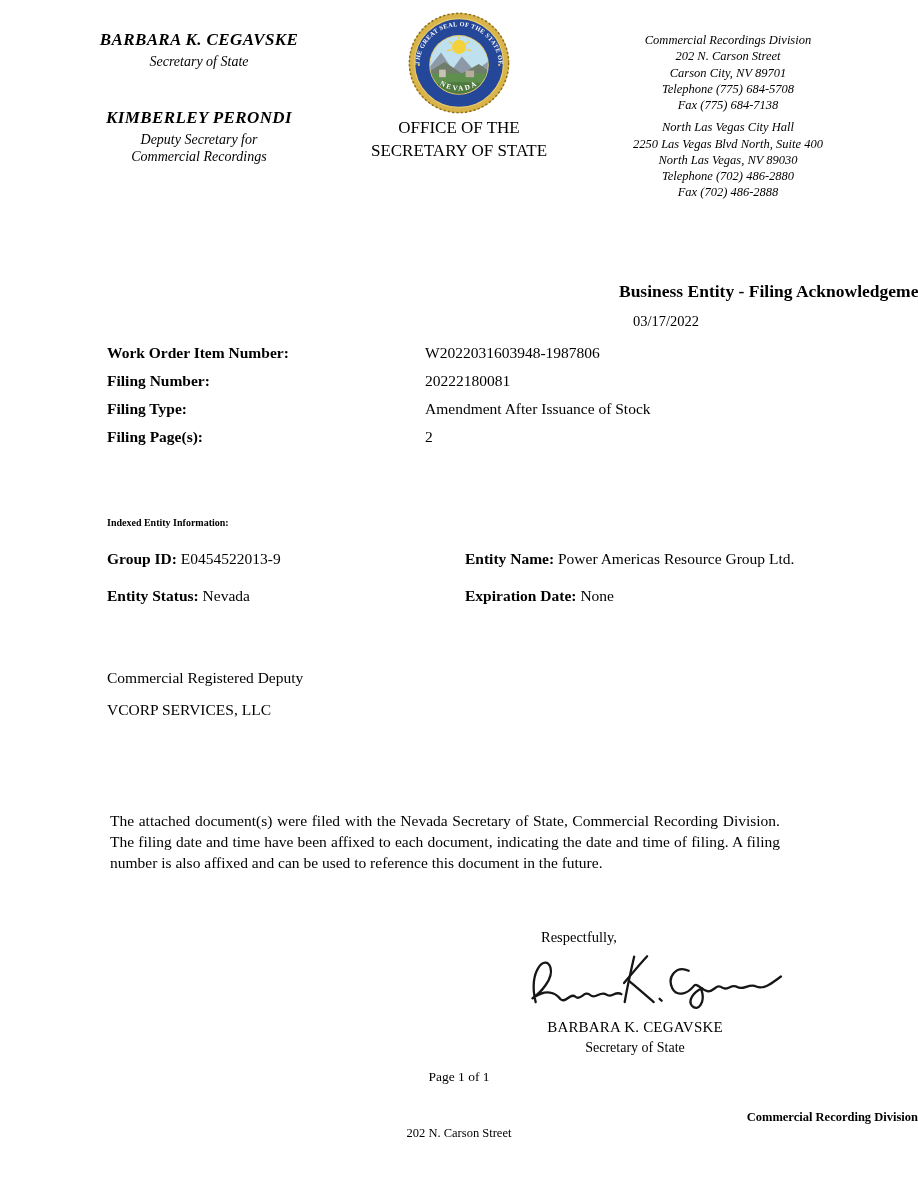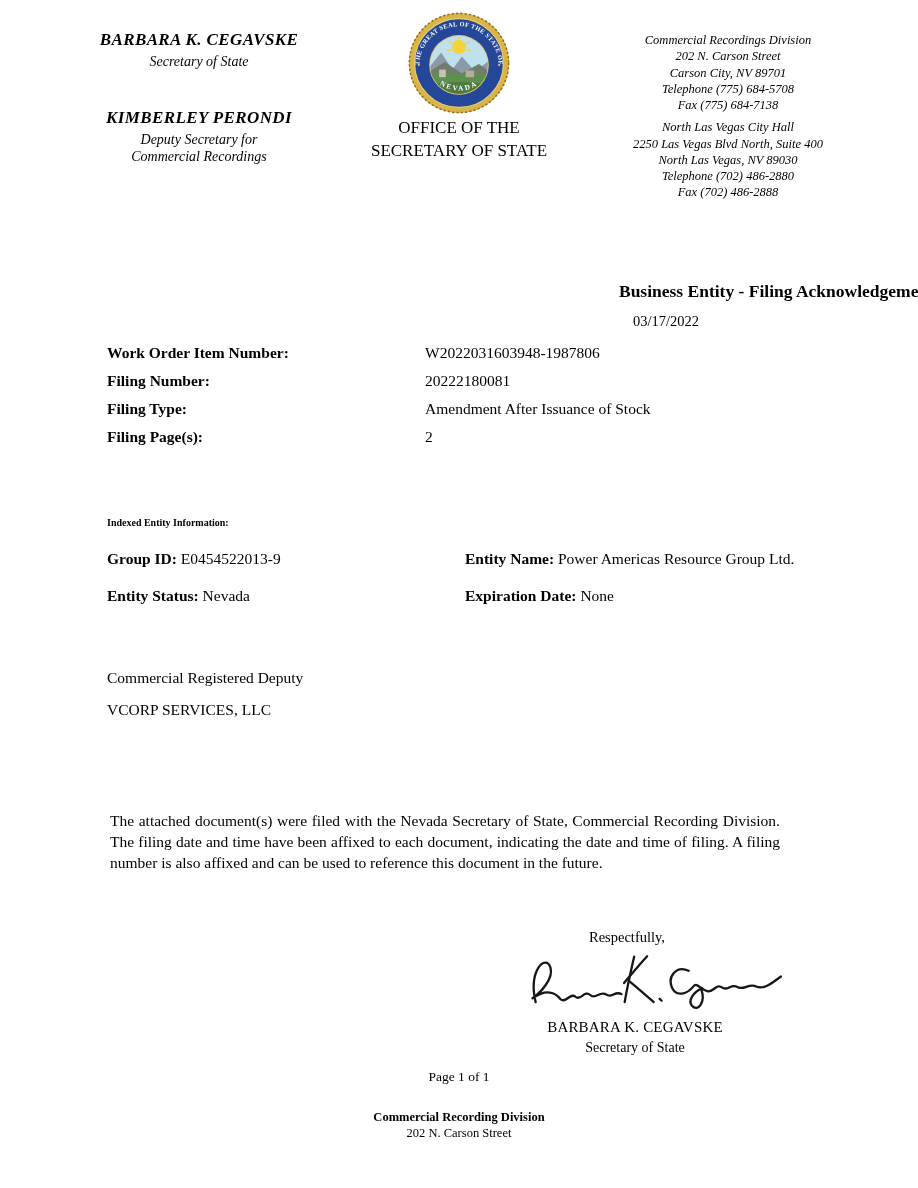--- a/index.html
+++ b/index.html
@@ -44,30 +44,30 @@
   .entity-col1 { width:358px; flex:0 0 358px; }
   .entity-col2 { width:335px; flex:0 0 335px; }
   .lbl { font-weight:bold; }
 
   .agent-block { position:absolute; top:668px; left:107px; width:720px; font-size:15.5px; }
   .agent-block div { margin-bottom:13px; line-height:19px; }
 
   .body-paragraph { position:absolute; top:810px; left:110px; width:670px;
                     font-size:15.5px; line-height:21px; text-align:justify; }
 
-  .respectfully { position:absolute; top:929px; left:541px; font-size:14.5px;margin-left:48px; }
+  .respectfully { position:absolute; top:929px; left:541px; font-size:14.5px; }
   .signature { position:absolute; top:944px; left:523px; width:262px; height:74px; transform:rotate(-2deg); }
   .signer { position:absolute; top:1019px; left:532px; width:206px; text-align:center; }
   .signer-name { font-size:15px; letter-spacing:0.2px; }
   .signer-title { font-size:14px; margin-top:4px; }
 
   .page-number { position:absolute; top:1069px; left:0; width:100%; text-align:center; font-size:13.5px; }
 
   .footer { position:absolute; top:1109px; left:0; width:100%; text-align:center; font-size:12.5px; line-height:1.3; }
-  .footer .f1 { font-weight:bold; }
+  .footer .f1 { font-weight:bold;text-align:right; }
 </style>
 </head>
 <body>
 
 <div class="page">
 
   <div class="hdr-left">
     <div class="name">BARBARA K. CEGAVSKE</div>
     <div class="role">Secretary of State</div>
     <div class="gap"></div>

